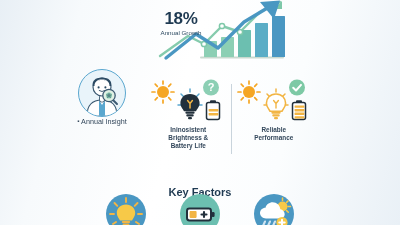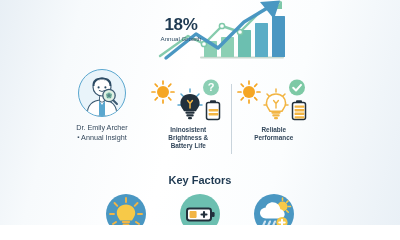--- a/index.html
+++ b/index.html
@@ -26,21 +26,21 @@
   .hero {
     position: absolute;
     left: 148px;
     top: 0px;
     width: 148px;
     height: 64px;
   }
   .hero-stat {
     position: absolute;
     left: 2px;
-    top: 16px;
+    top: 10px;
     width: 62px;
     text-align: center;
   }
   .hero-pct {
     font-size: 17px;
     font-weight: bold;
     color: #1f3a52;
     line-height: 17px;
     letter-spacing: -0.3px;
   }
@@ -123,21 +123,21 @@
     color: #33475b;
     line-height: 8.2px;
     font-weight: 600;
     padding: 0 4px;
   }
 
   
   .factors-title {
     position: absolute;
     left: 0;
-    top: 174px;
+    top: 186px;
     width: 400px;
     text-align: center;
     font-size: 11px;
     font-weight: bold;
     color: #1f3a52;
   }
   .factors-row {
     position: absolute;
     left: 0;
     top: 194px;
@@ -214,21 +214,20 @@
         <path d="M20.2,20.6 Q23,22.6 25.8,20.6" fill="none" stroke="#2b4a63" stroke-width="0.9" stroke-linecap="round"></path>
 
         <g>
           <line x1="38" y1="34" x2="32.5" y2="28.5" stroke="#3c5a72" stroke-width="2" stroke-linecap="round"></line>
           <circle cx="30" cy="25.5" r="6.2" fill="#dff0e4" stroke="#3c5a72" stroke-width="1.3"></circle>
           <circle cx="30" cy="25.5" r="3" fill="#8ccfb4"></circle>
           <path d="M30,22.2 L30.9,24.5 L33.3,24.5 L31.4,26 L32.1,28.4 L30,27 L27.9,28.4 L28.6,26 L26.7,24.5 L29.1,24.5 Z" fill="#2b4a63" opacity="0.55"></path>
         </g>
       </svg>
     </div>
-    <div class="expert-name">Dr. Emily Archer</div>
     <div class="expert-role">
       <span class="bullet">▪</span>
       <span>Annual Insight</span>
     </div>
   </div>
 
   <div class="compare">
 
     <div class="compare-col">
       <div class="icon-cluster">

